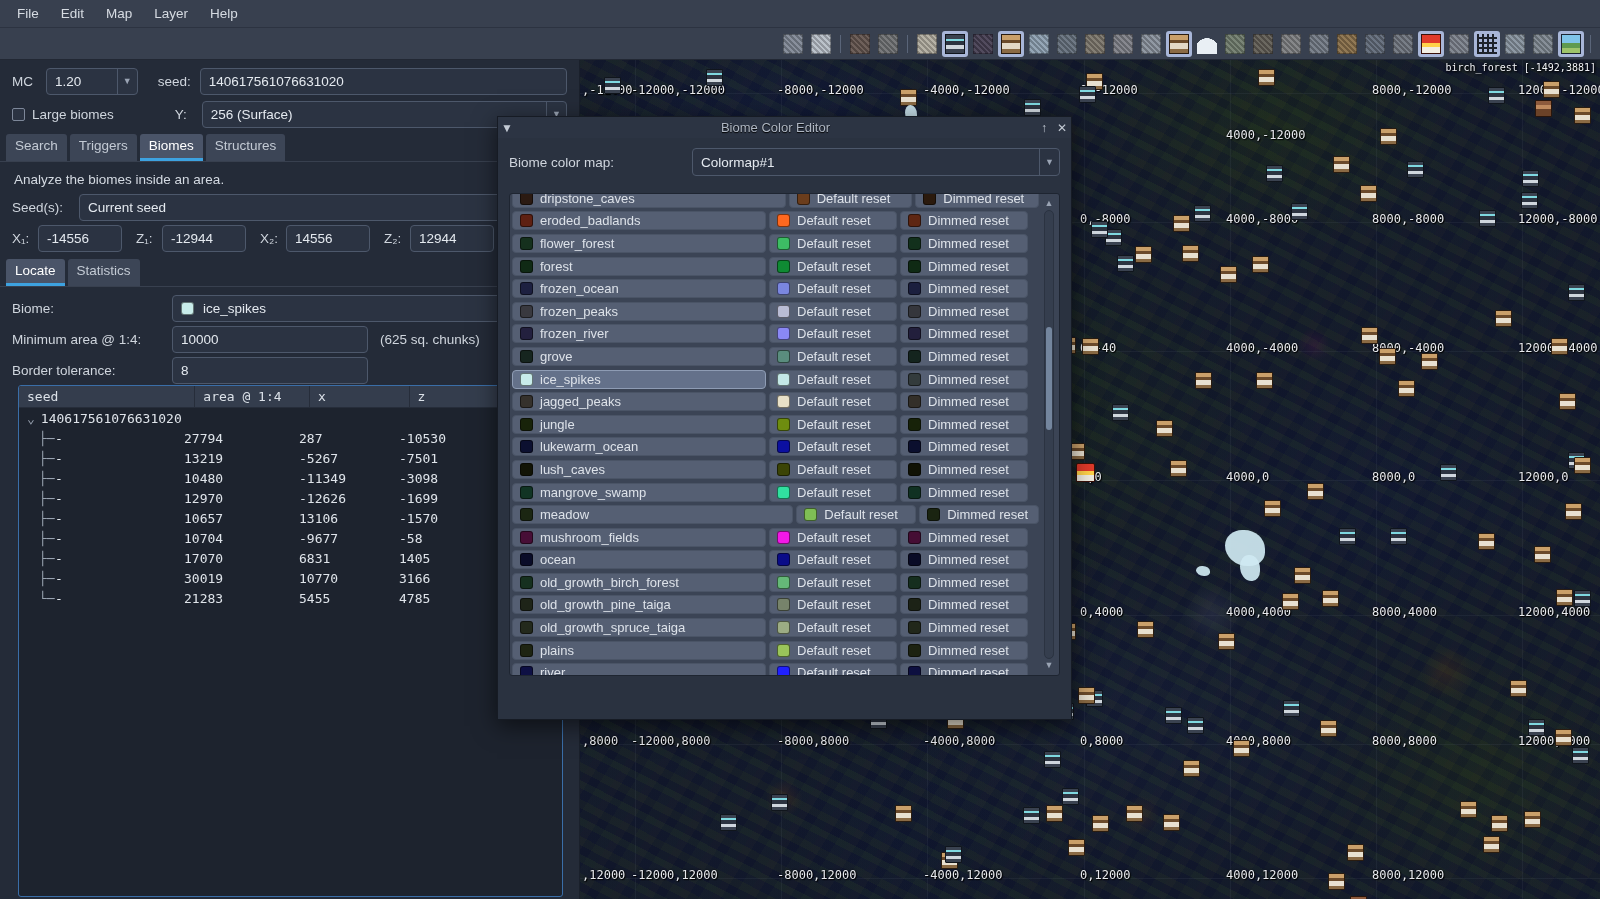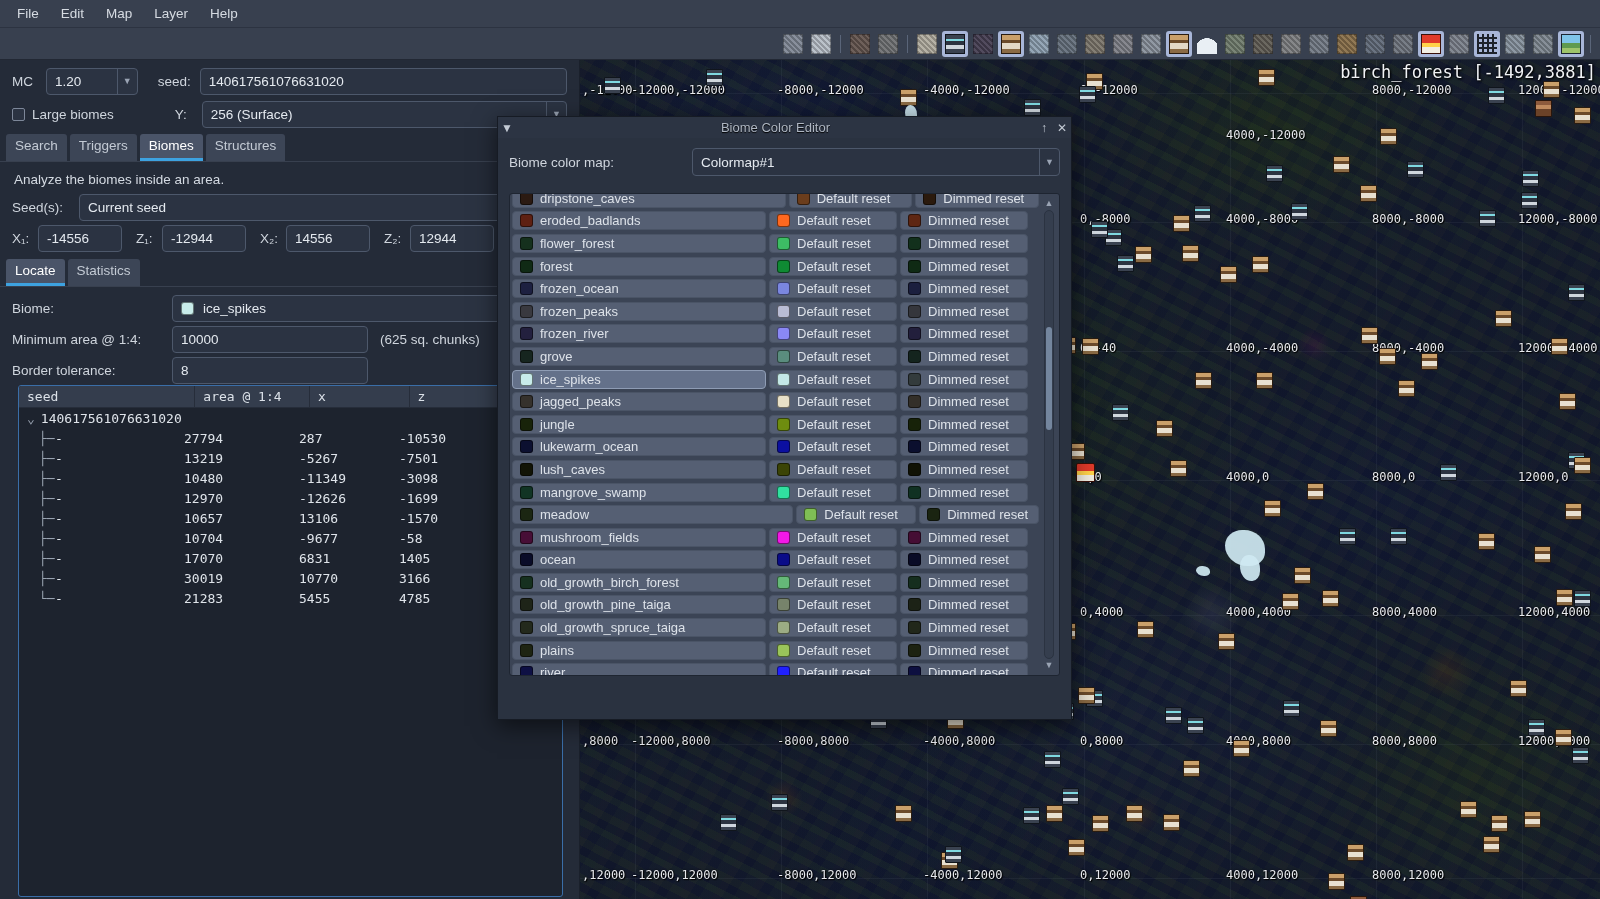--- a/index.html
+++ b/index.html
@@ -79,21 +79,21 @@
   }
   .gridline-h { position: absolute; left:0; right:0; height: 1px; background: rgba(120,130,150,.10); }
   .gridline-v { position: absolute; top:0; bottom:0; width: 1px; background: rgba(120,130,150,.10); }
   .coordlbl {
     position: absolute; font-family: "DejaVu Sans Mono", monospace;
     font-size: 12px; color: #e8eaee; white-space: nowrap;
     text-shadow: 0 0 2px #000, 1px 1px 1px #000;
   }
   .biomehover {
     position: absolute; right: 4px; top: 2px;
-    font-family: "DejaVu Sans Mono", monospace; font-size: 17px;
+    font-family: "DejaVu Sans Mono", monospace; font-size: 10px;
     color: #f0f2f5; white-space: nowrap;
     text-shadow: 0 0 3px #000, 1px 1px 2px #000;
   }
   
   .mk { position: absolute; width: 17px; height: 17px; image-rendering: pixelated; }
   .mk.village { background: linear-gradient(#caa06a 0 28%, #6b4a2a 28% 44%, #e8e0d0 44% 78%, #8a6a44 78% 100%); border:1px solid #2a1c10; border-radius:1px; }
   .mk.outpost {
     background: linear-gradient(#3a4250 0 20%, #7fd8e0 20% 36%, #2c3340 36% 60%, #cfd6dd 60% 80%, #3a4250 80% 100%);
     border:1px solid #10151c; border-radius:1px;
   }

